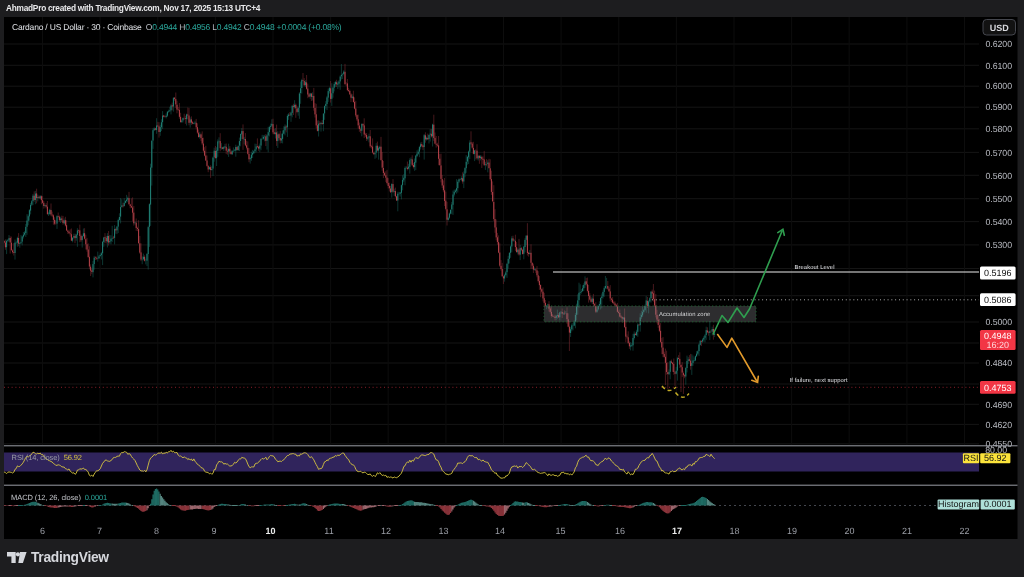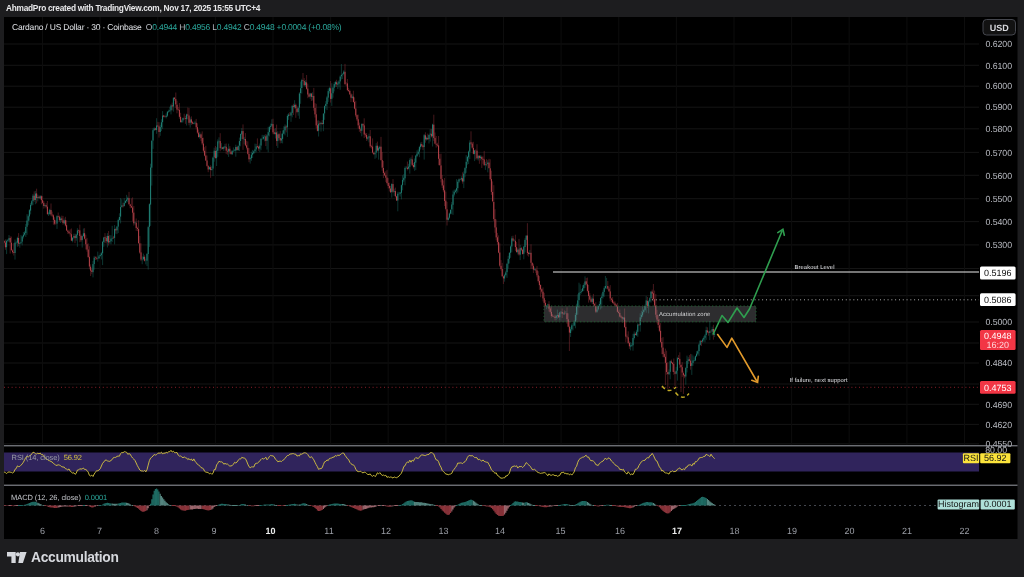--- a/index.html
+++ b/index.html
@@ -3,21 +3,21 @@
 html,body{margin:0;padding:0;background:#000}
 #page{position:relative;width:1024px;height:577px;background:#000;overflow:hidden;font-family:"Liberation Sans",sans-serif}
 #topbar{position:absolute;top:0;left:0;width:1024px;height:17px;background:#1d1d1f}
 #topbar span{position:absolute;left:6px;top:3px;font-size:8.3px;font-weight:bold;letter-spacing:-0.25px;color:#eaeaec;white-space:nowrap;transform:translateZ(0)}
 #footer{position:absolute;top:538.5px;left:0;width:1024px;height:38.5px;background:#1d1d1f}
 #fword{position:absolute;left:31px;top:550px;font-size:13.8px;font-weight:bold;letter-spacing:-0.3px;color:#d6d8dd;transform:translateZ(0)}
 svg.main{position:absolute;top:0;left:0}
 </style></head><body>
 <div id="page">
 <div id="topbar">
-      <span>AhmadPro created with TradingView.com, Nov 17, 2025 15:55 UTC+4</span>
+      <span>AhmadPro created with TradingView.com, Nov 17, 2025 15:13 UTC+4</span>
     </div>
 <div id="footer"></div>
 <svg width="1024" height="577" viewBox="0 0 1024 577">
 <style>
 text{font-family:"Liberation Sans",sans-serif;text-rendering:geometricPrecision}
 .pxl{fill:#b9bbc2;font-size:8.8px;text-anchor:end;letter-spacing:-0.05px}
 .txl{fill:#9b9ea6;font-size:9px;text-anchor:middle}
 .txb{fill:#eceded;font-size:9px;font-weight:bold;text-anchor:middle}
 .tag{font-size:9px;text-anchor:middle}
 .ann{fill:#e4e5e9;font-size:5.8px;letter-spacing:0.1px}
@@ -122,13 +122,13 @@
 <text x="11.1" y="499.6" font-size="7.5px" letter-spacing="-0.1px" fill="#c6c8cd">MACD (12, 26, close)&nbsp;&nbsp;<tspan fill="#2ba99d">0.0001</tspan></text>
 
 <rect x="983" y="19.5" width="32.5" height="15.5" fill="#121212" stroke="#45474e" rx="3.5"></rect>
 <text x="999.2" y="30.5" class="tag" fill="#d9dade" font-weight="bold" font-size="9.5px">USD</text>
 </svg>
 <svg class="main" style="top:552px;left:7px" width="20" height="12" viewBox="0 0 20 12">
 <path d="M0 0H8.7V11H4.4V4.6H0Z" fill="#d6d8dd"></path>
 <circle cx="10.9" cy="2.3" r="2.1" fill="#d6d8dd"></circle>
 <path d="M13 0H19.6L15.9 11H11.3Z" fill="#d6d8dd"></path>
 </svg>
-<div id="fword">Accumulation</div>
+<div id="fword">TradingView</div>
 </div>
 </body></html>

